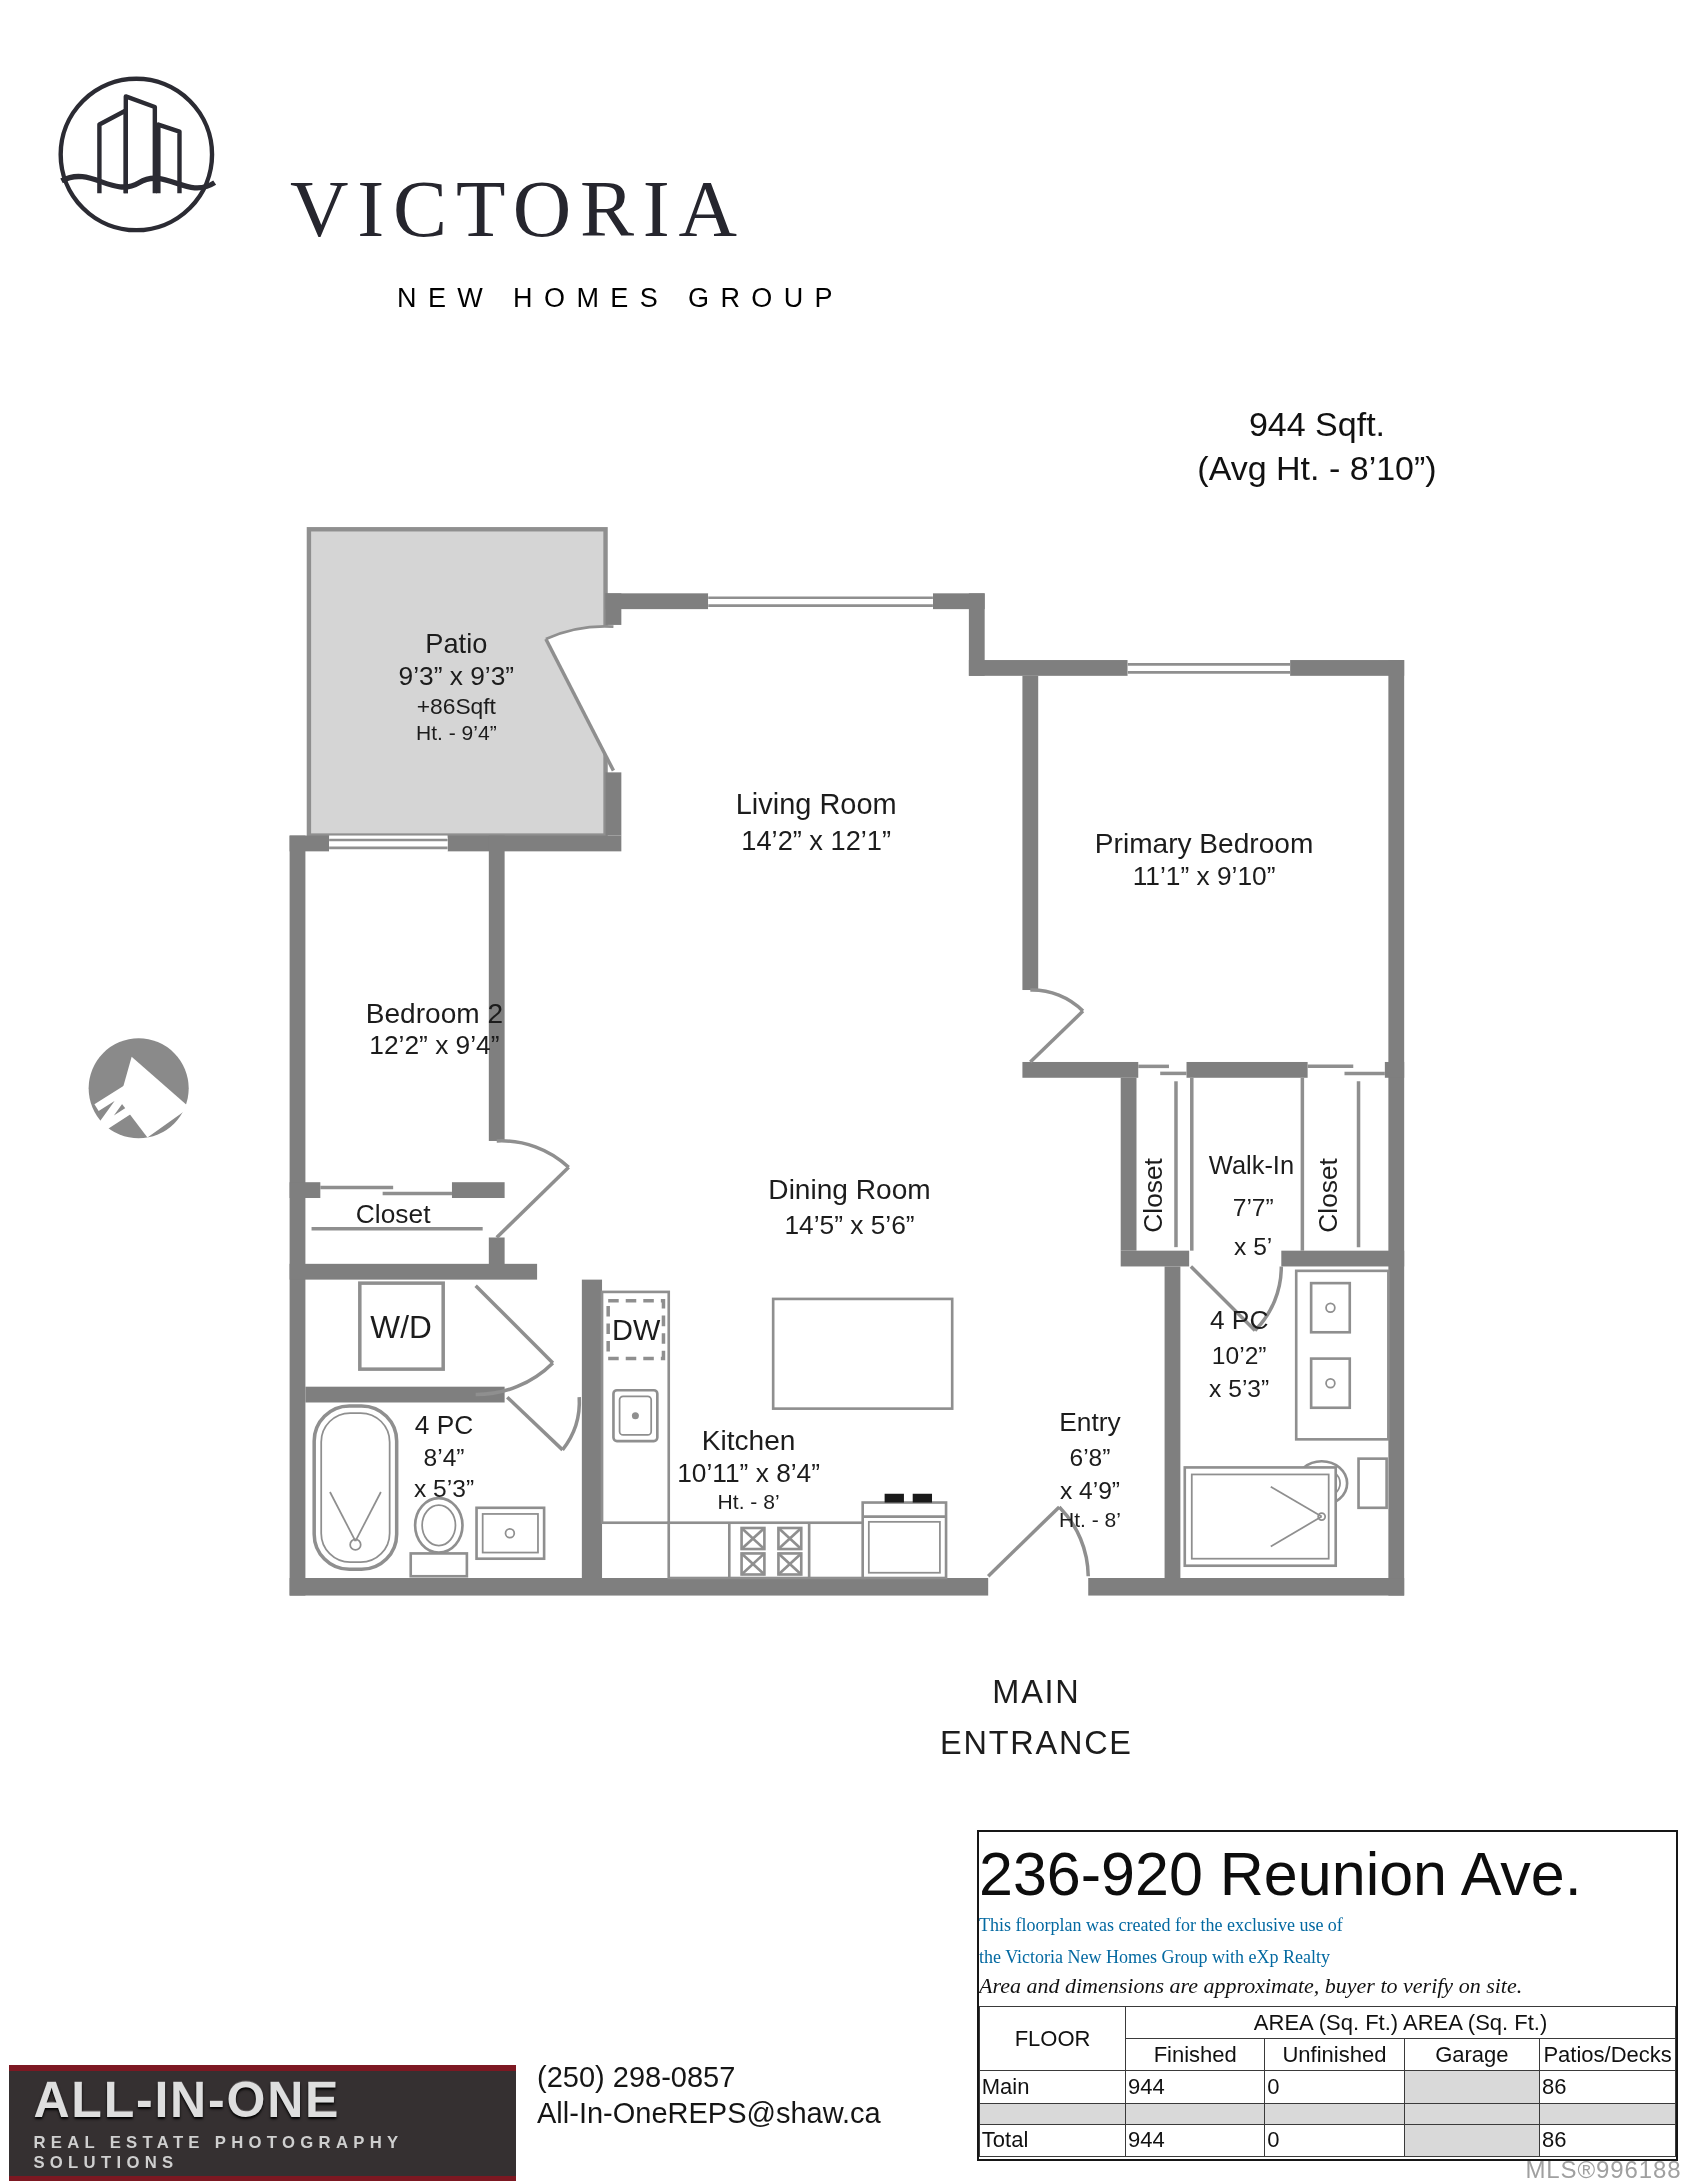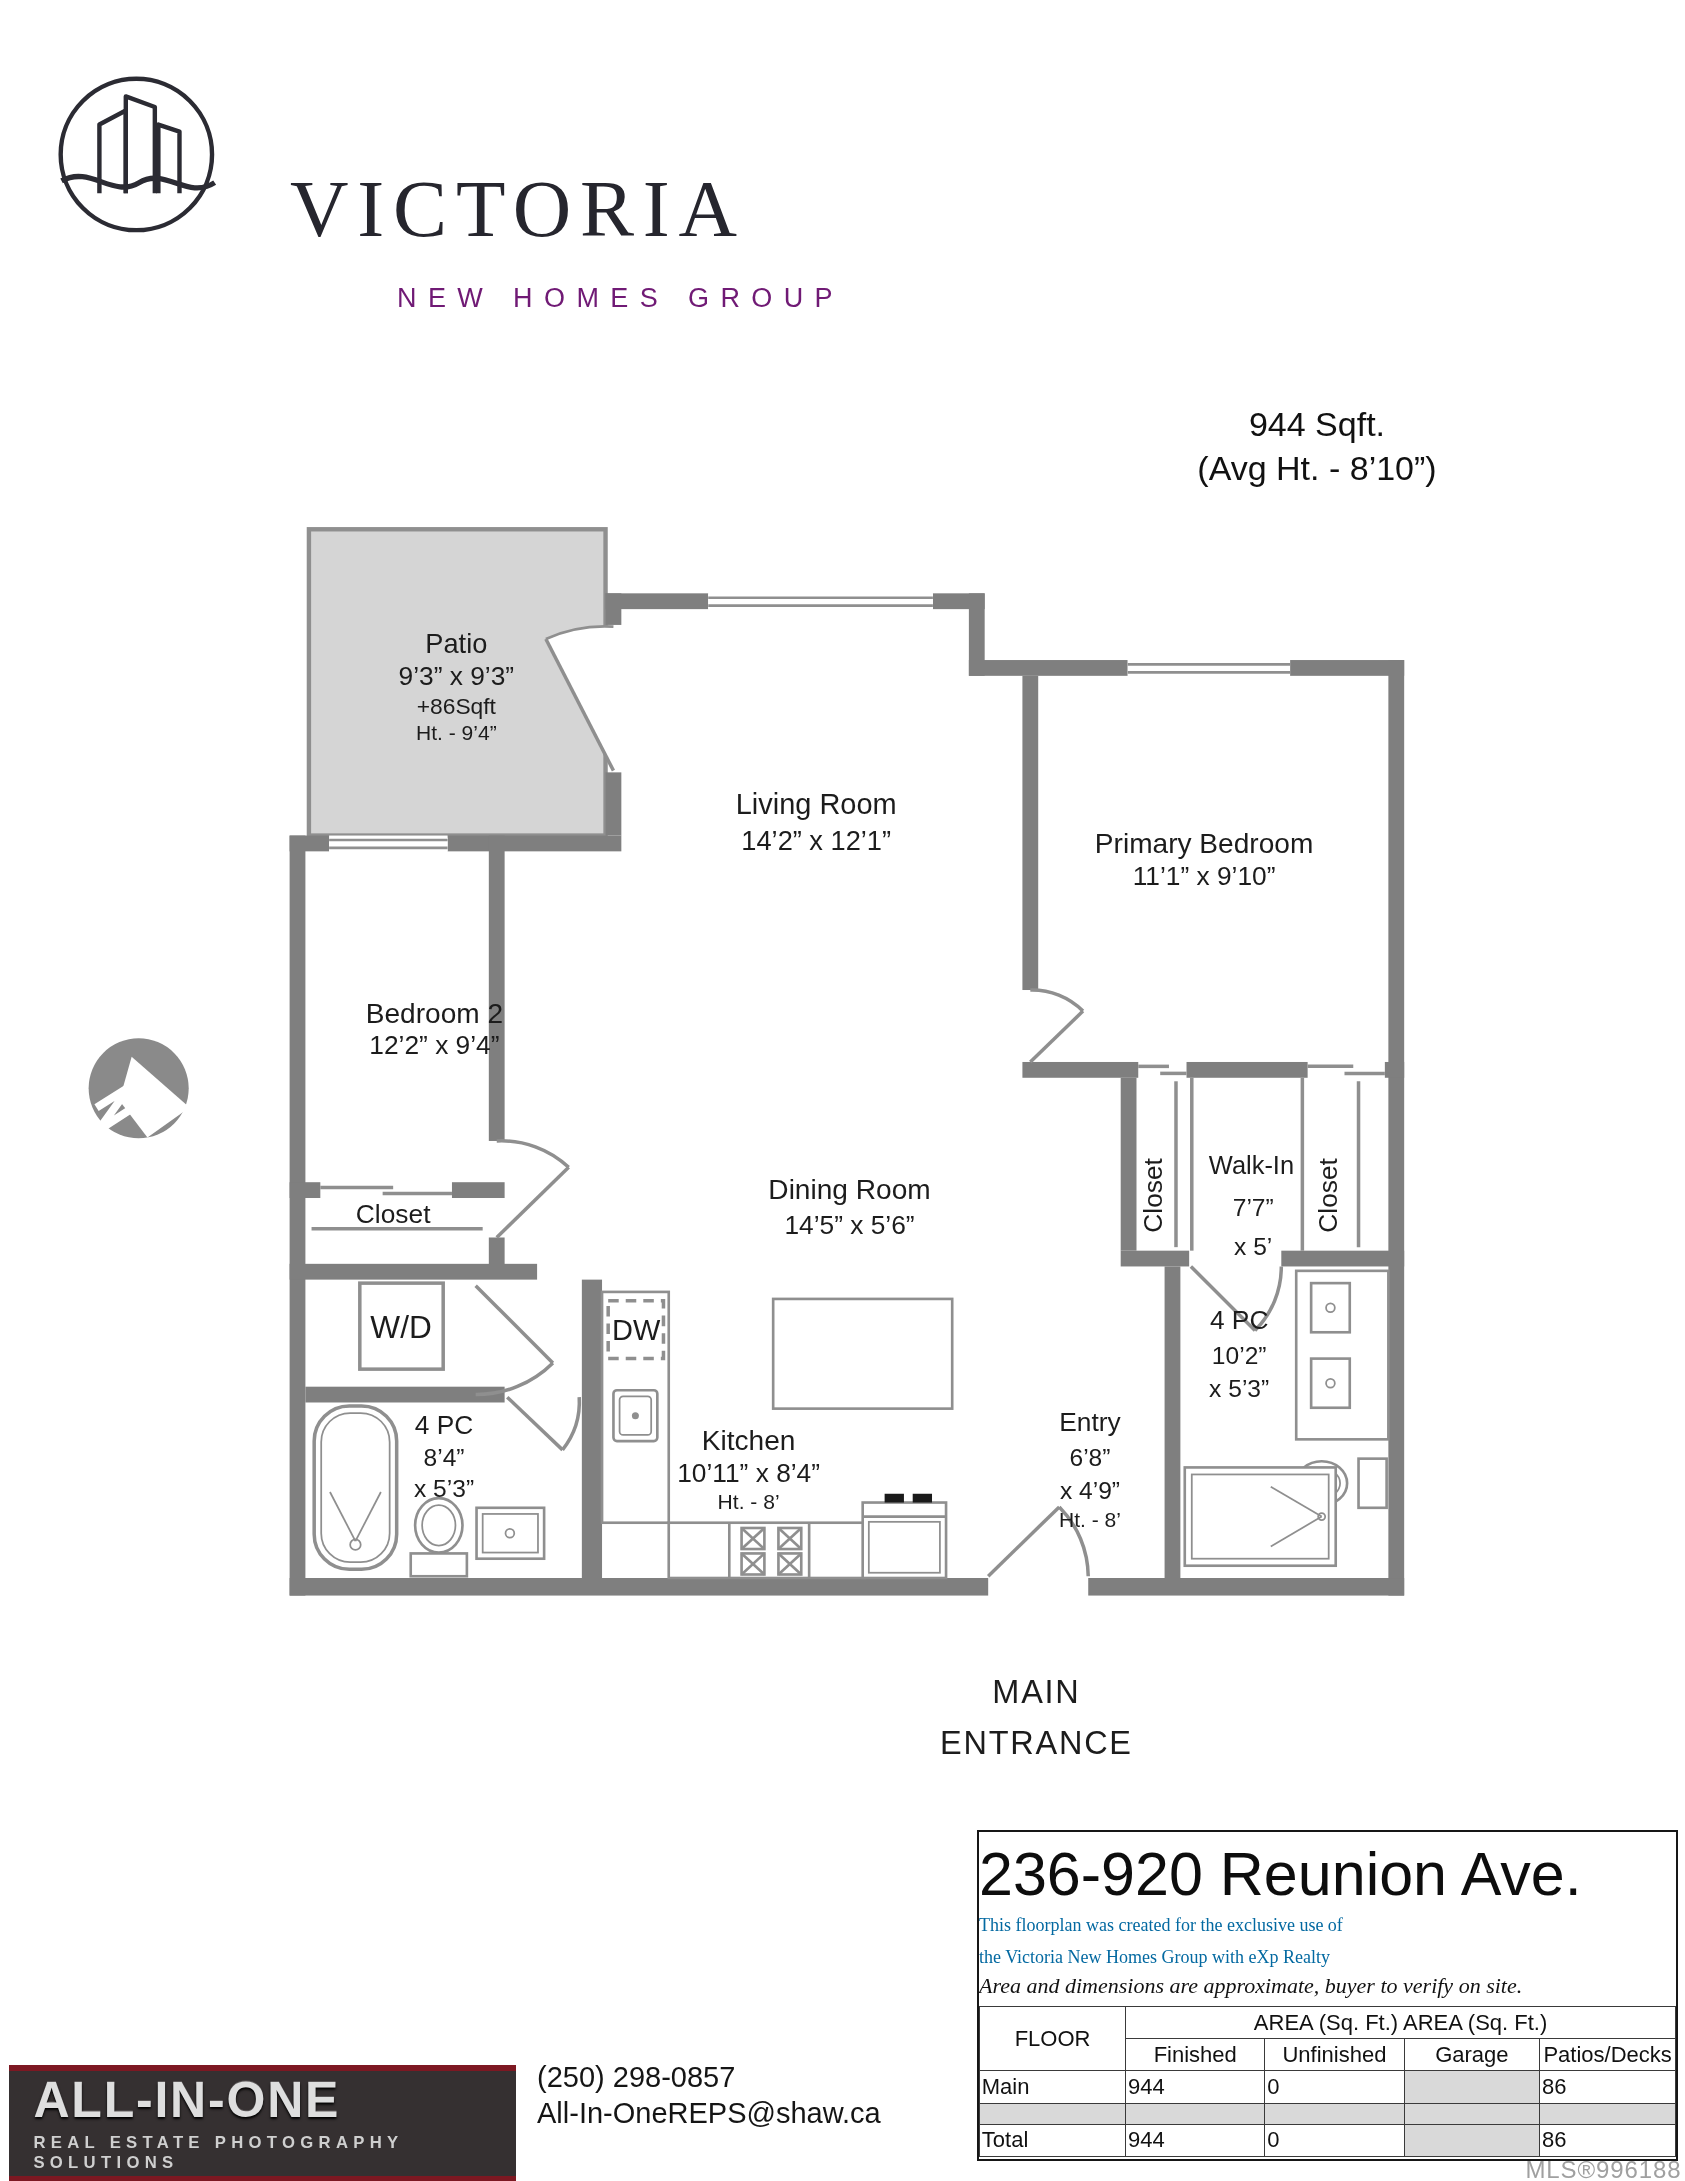--- a/index.html
+++ b/index.html
@@ -2,21 +2,21 @@
 <html style="font-size:14px"><head>
 <meta charset="utf-8">
 <style>
   html,body{margin:0;padding:0;}
   body{width:1685px;height:2181px;position:relative;background:#fff;overflow:hidden;
        font-family:"Liberation Sans", sans-serif;color:#1f1f1f;}
   .abs{position:absolute;}
   
   #logo-title{left:290px;top:163px;font-family:"Liberation Serif","DejaVu Serif",serif;
       font-size:81px;font-weight:400;letter-spacing:8.8px;color:#26262e;}
-  #logo-subtitle{left:397px;top:283px;font-size:27px;letter-spacing:11.4px;color:#701a75;}
+  #logo-subtitle{left:397px;top:283px;font-size:27px;letter-spacing:11.4px;color:#000000;}
   
   #floor-title{left:1036px;top:402px;width:562px;text-align:center;color:#111;}
   #floor-title .t1{font-size:42px;line-height:49px;}
   #floor-title .t2{font-size:34px;line-height:44px;}
   #floor-title .t3{font-size:34px;line-height:44px;}
   
   #plan{left:0;top:0;}
   svg text{font-family:"Liberation Sans",sans-serif;fill:#1c1c1c;text-anchor:middle;}
   
   #info-box{left:977px;top:1830px;width:701px;height:331px;border:2.6px solid #161616;

